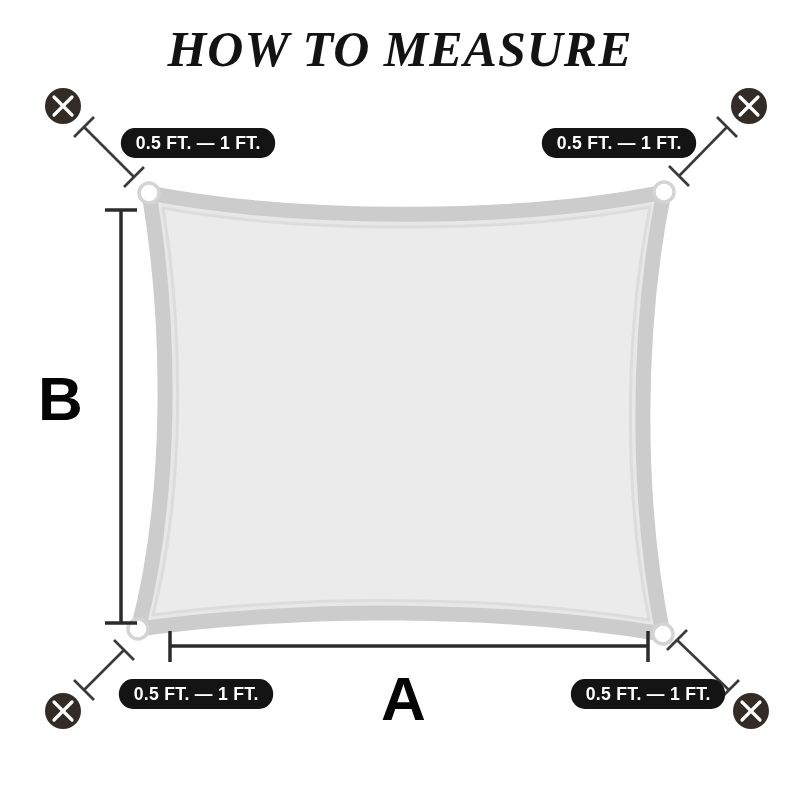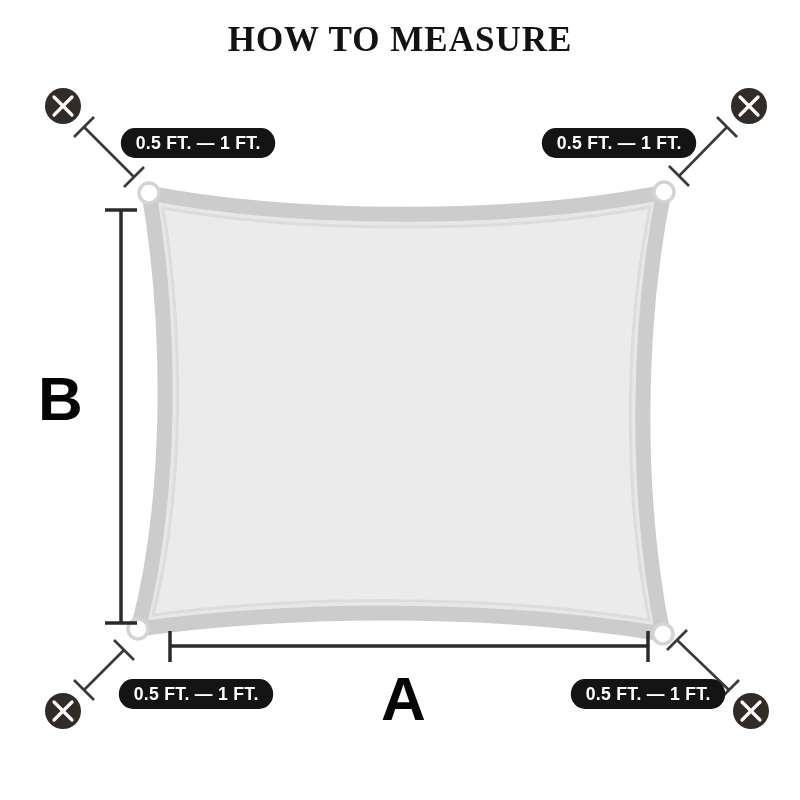--- a/index.html
+++ b/index.html
@@ -26,21 +26,22 @@
     display: block;
   }
   .title {
     position: absolute;
     left: 0;
     top: 20px;
     width: 800px;
     text-align: center;
     font-family: "Liberation Serif", serif;
     font-weight: bold;
-    font-size: 35px;
+    font-style: italic;
+    font-size: 50px;
     letter-spacing: 1px;
     color: #131313;
     white-space: nowrap;
   }
   .pill {
     position: absolute;
     height: 30px;
     box-sizing: border-box;
     background: #141414;
     border-radius: 15px;

